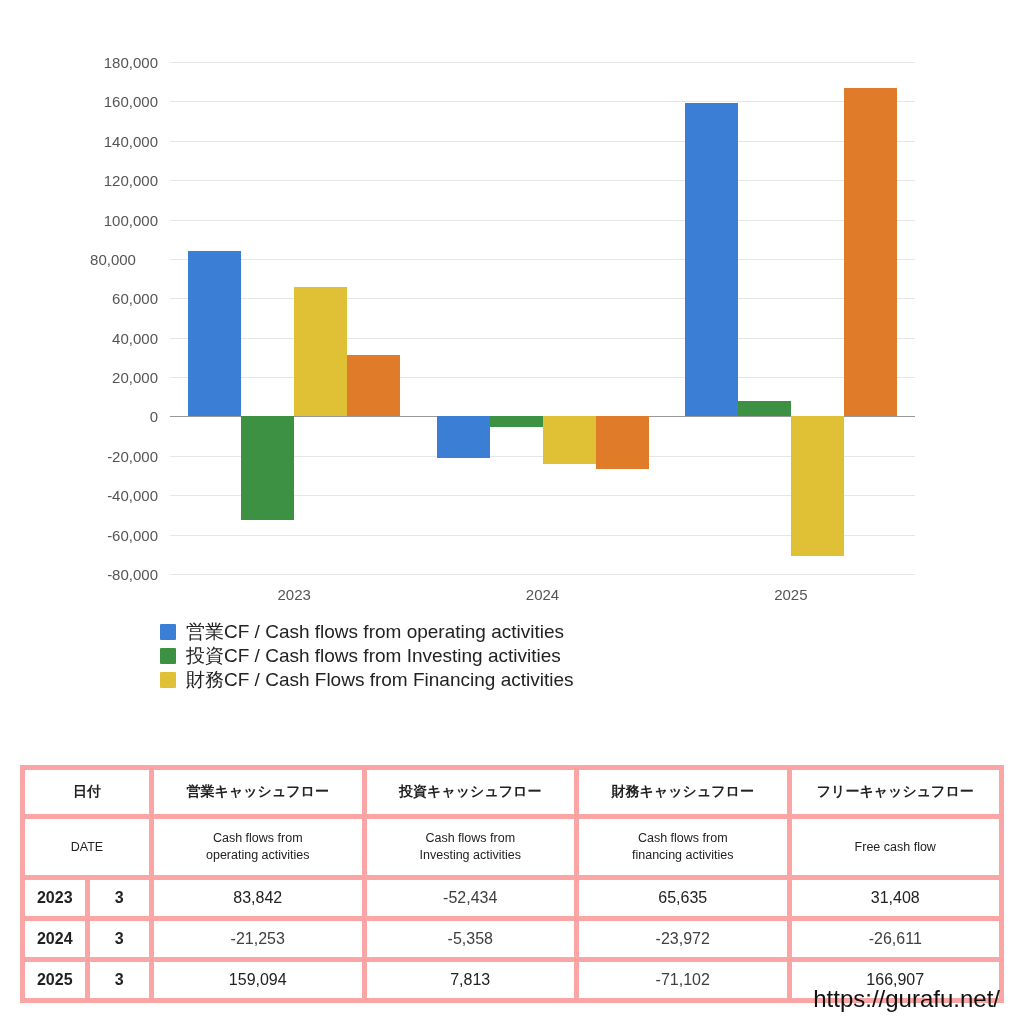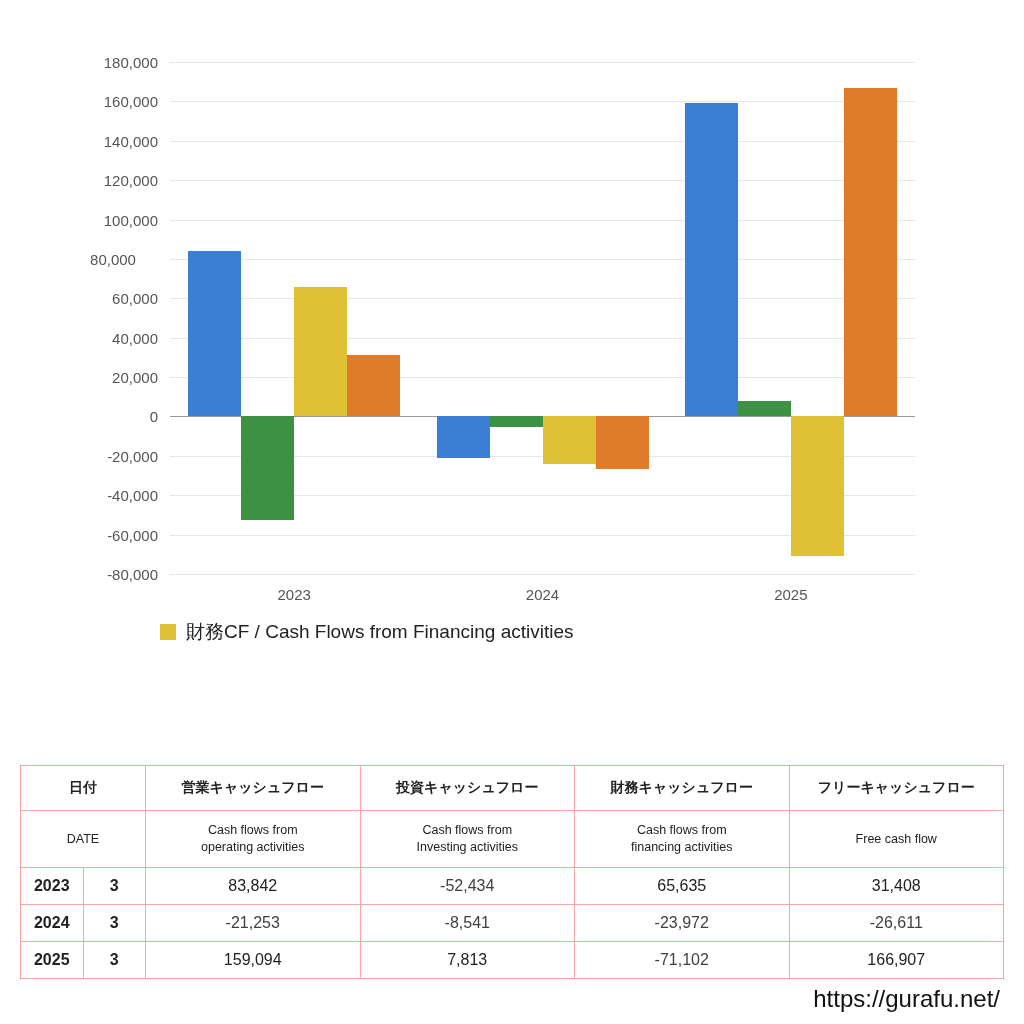--- a/index.html
+++ b/index.html
@@ -52,21 +52,21 @@
     font-size:19px;color:#222;white-space:nowrap;
   }
   
   #table-wrap{
     position:absolute;left:20px;top:765px;width:984px;
   }
   table{
     border-collapse:collapse;width:984px;table-layout:fixed;
   }
   td,th{
-    border:1px solid #fca5a5;
+    border:5px solid #fca5a5;
     text-align:center;
     vertical-align:middle;
     font-weight:normal;
     color:#222;
     padding:0;
   }
   .hdr-jp{
     height:44px;font-size:14px;font-weight:bold;
   }
   .hdr-en{
@@ -128,20 +128,28 @@
       <div class="bar" style="left: 425.5px; width: 53px; top: 354.462px; height: 52.4032px; background: rgb(224, 123, 42);"></div>
       <div class="xlabel" style="left: 372.5px; top: 524px;">2024</div>
       <div class="bar" style="left: 514.833px; width: 53px; top: 41.1687px; height: 313.293px; background: rgb(58, 127, 213);"></div>
       <div class="bar" style="left: 567.833px; width: 53px; top: 339.076px; height: 15.3856px; background: rgb(60, 145, 66);"></div>
       <div class="bar" style="left: 620.833px; width: 53px; top: 354.462px; height: 140.016px; background: rgb(224, 193, 53);"></div>
       <div class="bar" style="left: 673.833px; width: 53px; top: 25.7831px; height: 328.678px; background: rgb(224, 123, 42);"></div>
       <div class="xlabel" style="left: 620.833px; top: 524px;">2025</div>
     </div>
   <div id="legend">
       <div class="legend-row">
+        <span class="legend-swatch" style="background: rgb(58, 127, 213);"></span>
+        <span class="legend-text">営業CF / Cash flows from operating activities</span>
+      </div>
+      <div class="legend-row">
+        <span class="legend-swatch" style="background: rgb(60, 145, 66);"></span>
+        <span class="legend-text">投資CF / Cash flows from Investing activities</span>
+      </div>
+      <div class="legend-row">
         <span class="legend-swatch" style="background: rgb(224, 193, 53);"></span>
         <span class="legend-text">財務CF / Cash Flows from Financing activities</span>
       </div>
     </div>
 </div>
 
 <div id="table-wrap">
   <table>
     <tbody>
         <tr>
@@ -163,21 +171,21 @@
           <td class="row-cell year-cell" style="width: 36px;">3</td>
           <td class="row-cell">83,842</td>
           <td class="row-cell neg">-52,434</td>
           <td class="row-cell">65,635</td>
           <td class="row-cell">31,408</td>
         </tr>
         <tr>
           <td class="row-cell year-cell" style="width: 88px;">2024</td>
           <td class="row-cell year-cell" style="width: 36px;">3</td>
           <td class="row-cell neg">-21,253</td>
-          <td class="row-cell neg">-8,541</td>
+          <td class="row-cell neg">-5,358</td>
           <td class="row-cell neg">-23,972</td>
           <td class="row-cell neg">-26,611</td>
         </tr>
         <tr>
           <td class="row-cell year-cell" style="width: 88px;">2025</td>
           <td class="row-cell year-cell" style="width: 36px;">3</td>
           <td class="row-cell">159,094</td>
           <td class="row-cell">7,813</td>
           <td class="row-cell neg">-71,102</td>
           <td class="row-cell">166,907</td>

